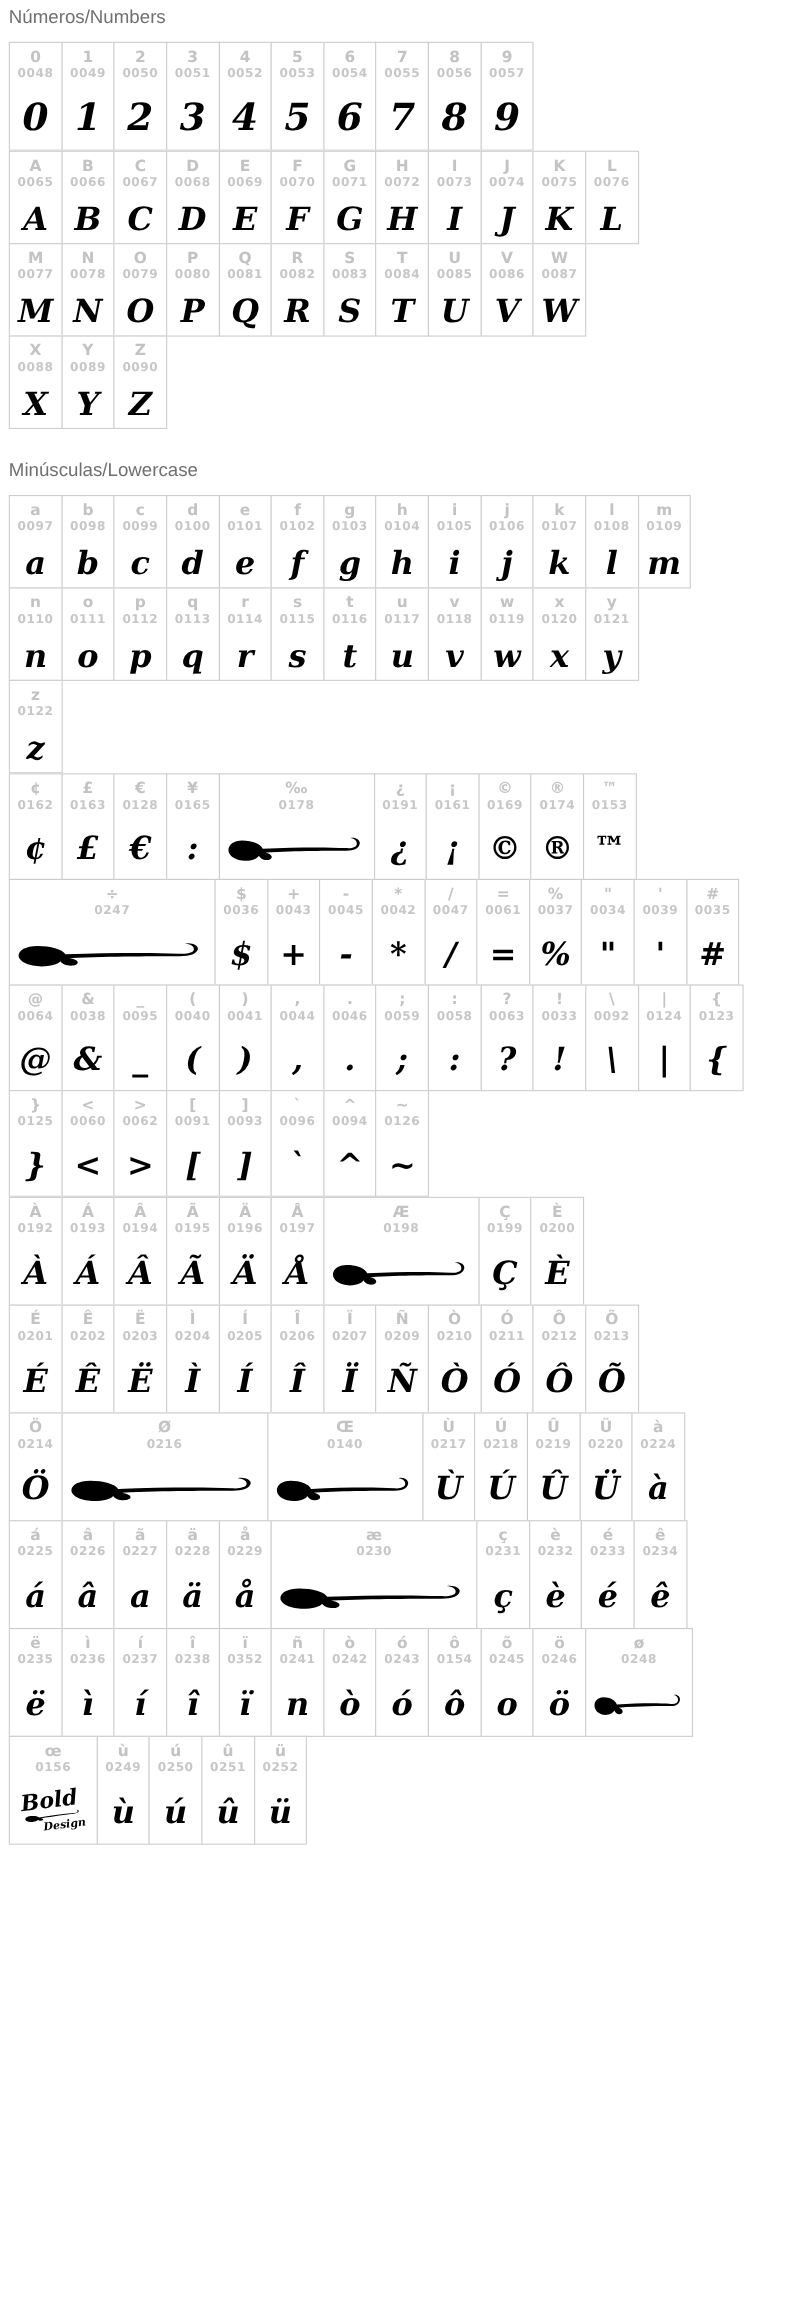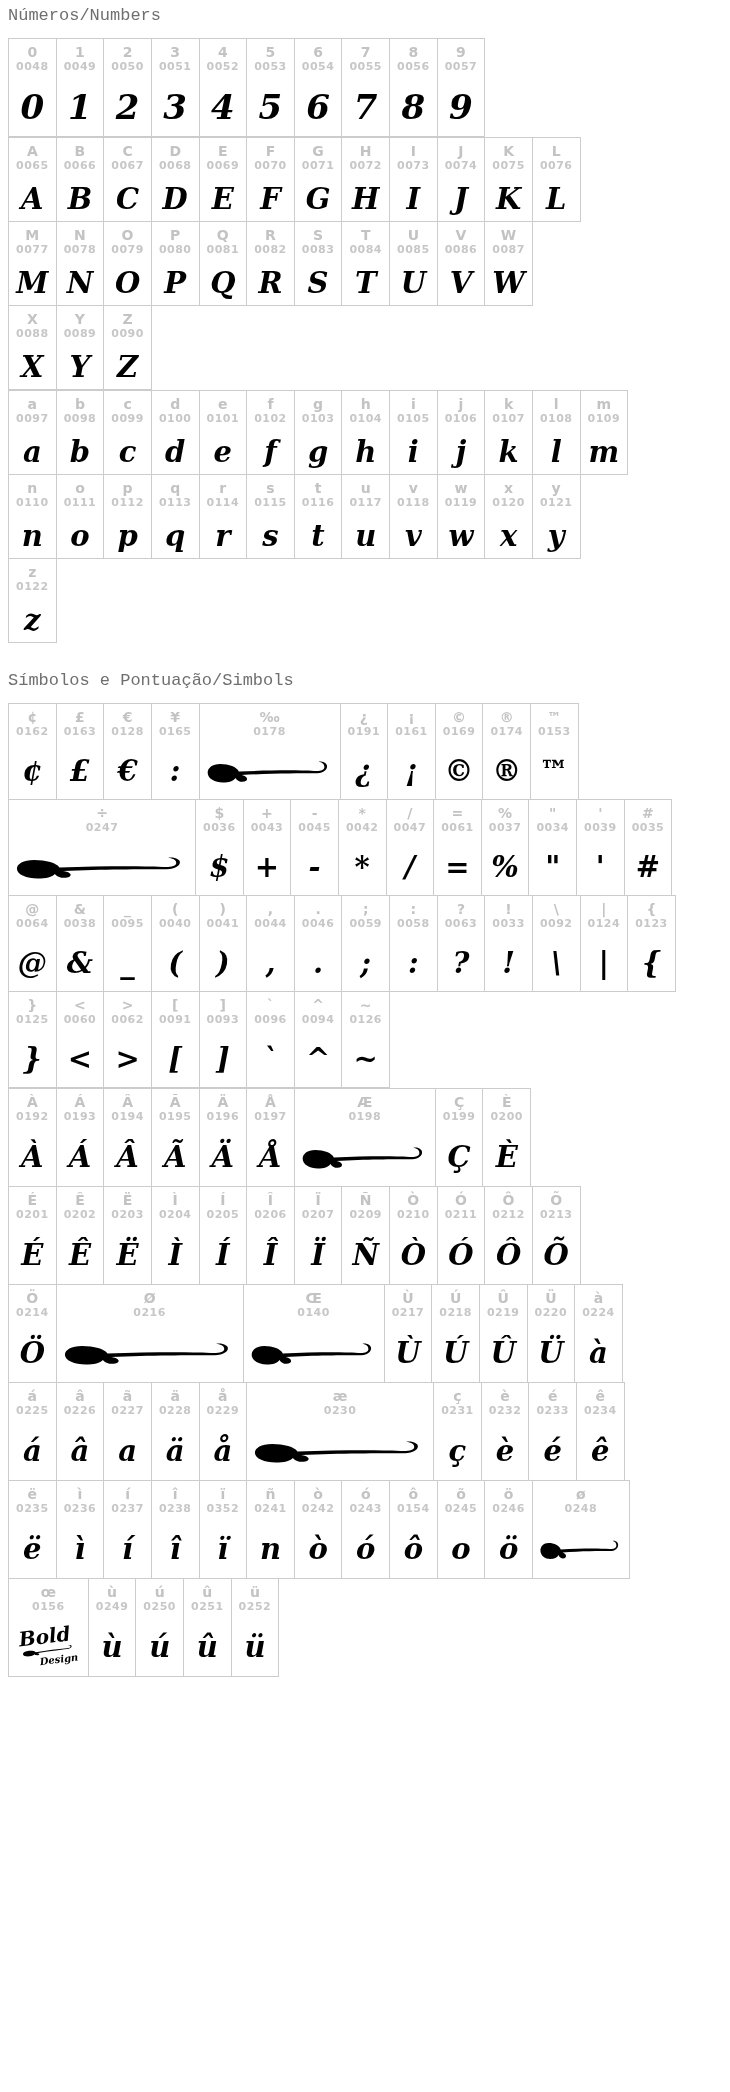--- a/index.html
+++ b/index.html
@@ -1,19 +1,19 @@
 <!DOCTYPE html>
 <html><head>
 <meta charset="utf-8">
 <style>
   html,body{margin:0;padding:0;background:#ffffff;}
   body{width:730px;min-height:2092px;font-family:"DejaVu Sans",sans-serif;}
   .page{padding:4px 8px 30px 8px;}
   .section-title{color:#6f6f6f;font-size:17px;line-height:20px;margin:28px 0 12px 0;font-weight:400;
-    font-family:Liberation Mono, monospace;}
+    font-family:Liberation Sans, sans-serif;}
   .glyph-section:first-child .section-title{margin-top:2px;}
   .glyph-table{display:block;}
   .char-row{display:flex;flex-wrap:nowrap;width:max-content;margin-top:-1px;}
   .char-row:first-child{margin-top:0;}
   .char-cell{border:1px solid #cccccc;margin-left:-1px;background:#ffffff;box-sizing:border-box;
     display:flex;flex-direction:column;align-items:center;min-width:34px;padding:5px 7px 3px 7px;}
   .char-cell:first-child{margin-left:0;}
   .cell-ref{color:#c3c3c3;font-weight:bold;font-size:14px;line-height:16px;text-align:center;}
   .cell-code{color:#c7c7c7;font-weight:bold;font-size:11px;line-height:14px;letter-spacing:0.5px;text-align:center;}
   .cell-glyph{margin-top:7px;display:flex;align-items:center;justify-content:center;color:#000;
@@ -226,20 +226,21 @@
             </div>
             <div class="char-cell">
               <div class="cell-ref">Z</div>
               <div class="cell-code">0090</div>
               <div class="cell-glyph">Z</div>
             </div>
           </div>
         </div>
       </section>
       <section class="glyph-section sec-lower">
+        <div class="section-title">Minúsculas/Lowercase</div>
         <div class="glyph-table">
           <div class="char-row">
             <div class="char-cell">
               <div class="cell-ref">a</div>
               <div class="cell-code">0097</div>
               <div class="cell-glyph">a</div>
             </div>
             <div class="char-cell">
               <div class="cell-ref">b</div>
               <div class="cell-code">0098</div>
@@ -366,21 +367,20 @@
           <div class="char-row">
             <div class="char-cell">
               <div class="cell-ref">z</div>
               <div class="cell-code">0122</div>
               <div class="cell-glyph">z</div>
             </div>
           </div>
         </div>
       </section>
       <section class="glyph-section sec-symbols">
-        <div class="section-title">Símbolos e Pontuação/Simbols</div>
         <div class="glyph-table">
           <div class="char-row">
             <div class="char-cell">
               <div class="cell-ref">¢</div>
               <div class="cell-code">0162</div>
               <div class="cell-glyph">¢</div>
             </div>
             <div class="char-cell">
               <div class="cell-ref">£</div>
               <div class="cell-code">0163</div>

